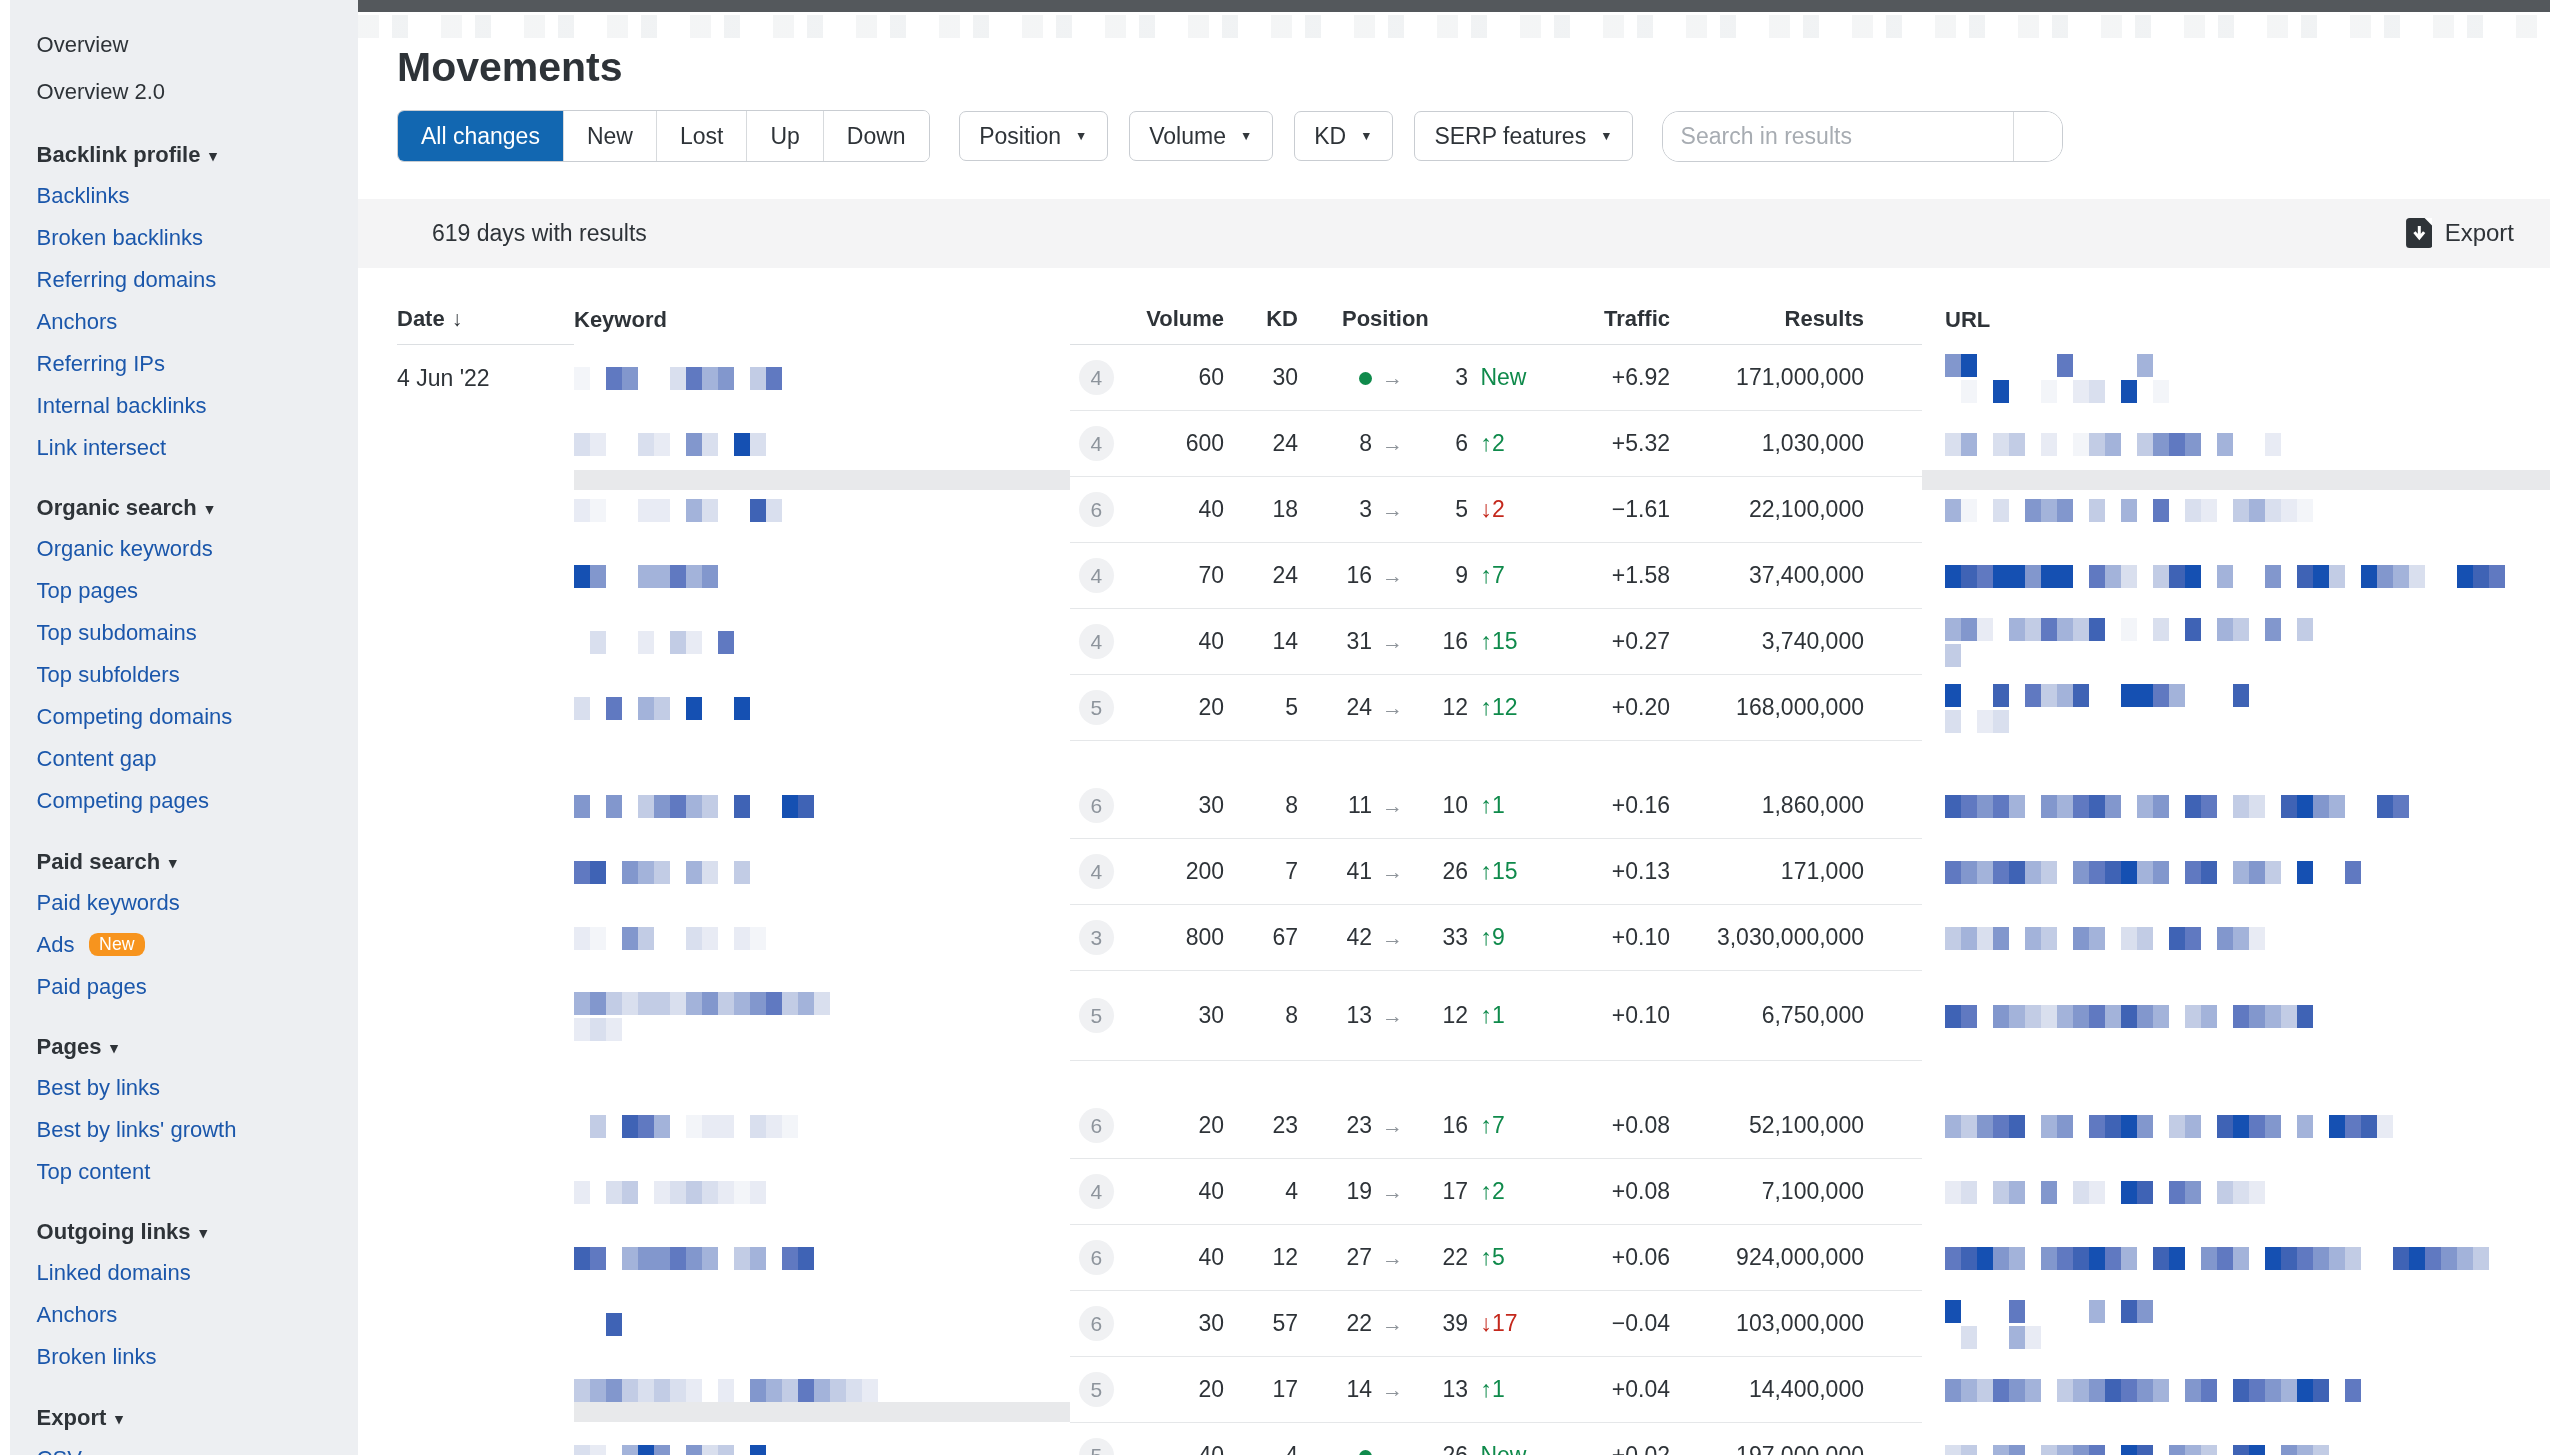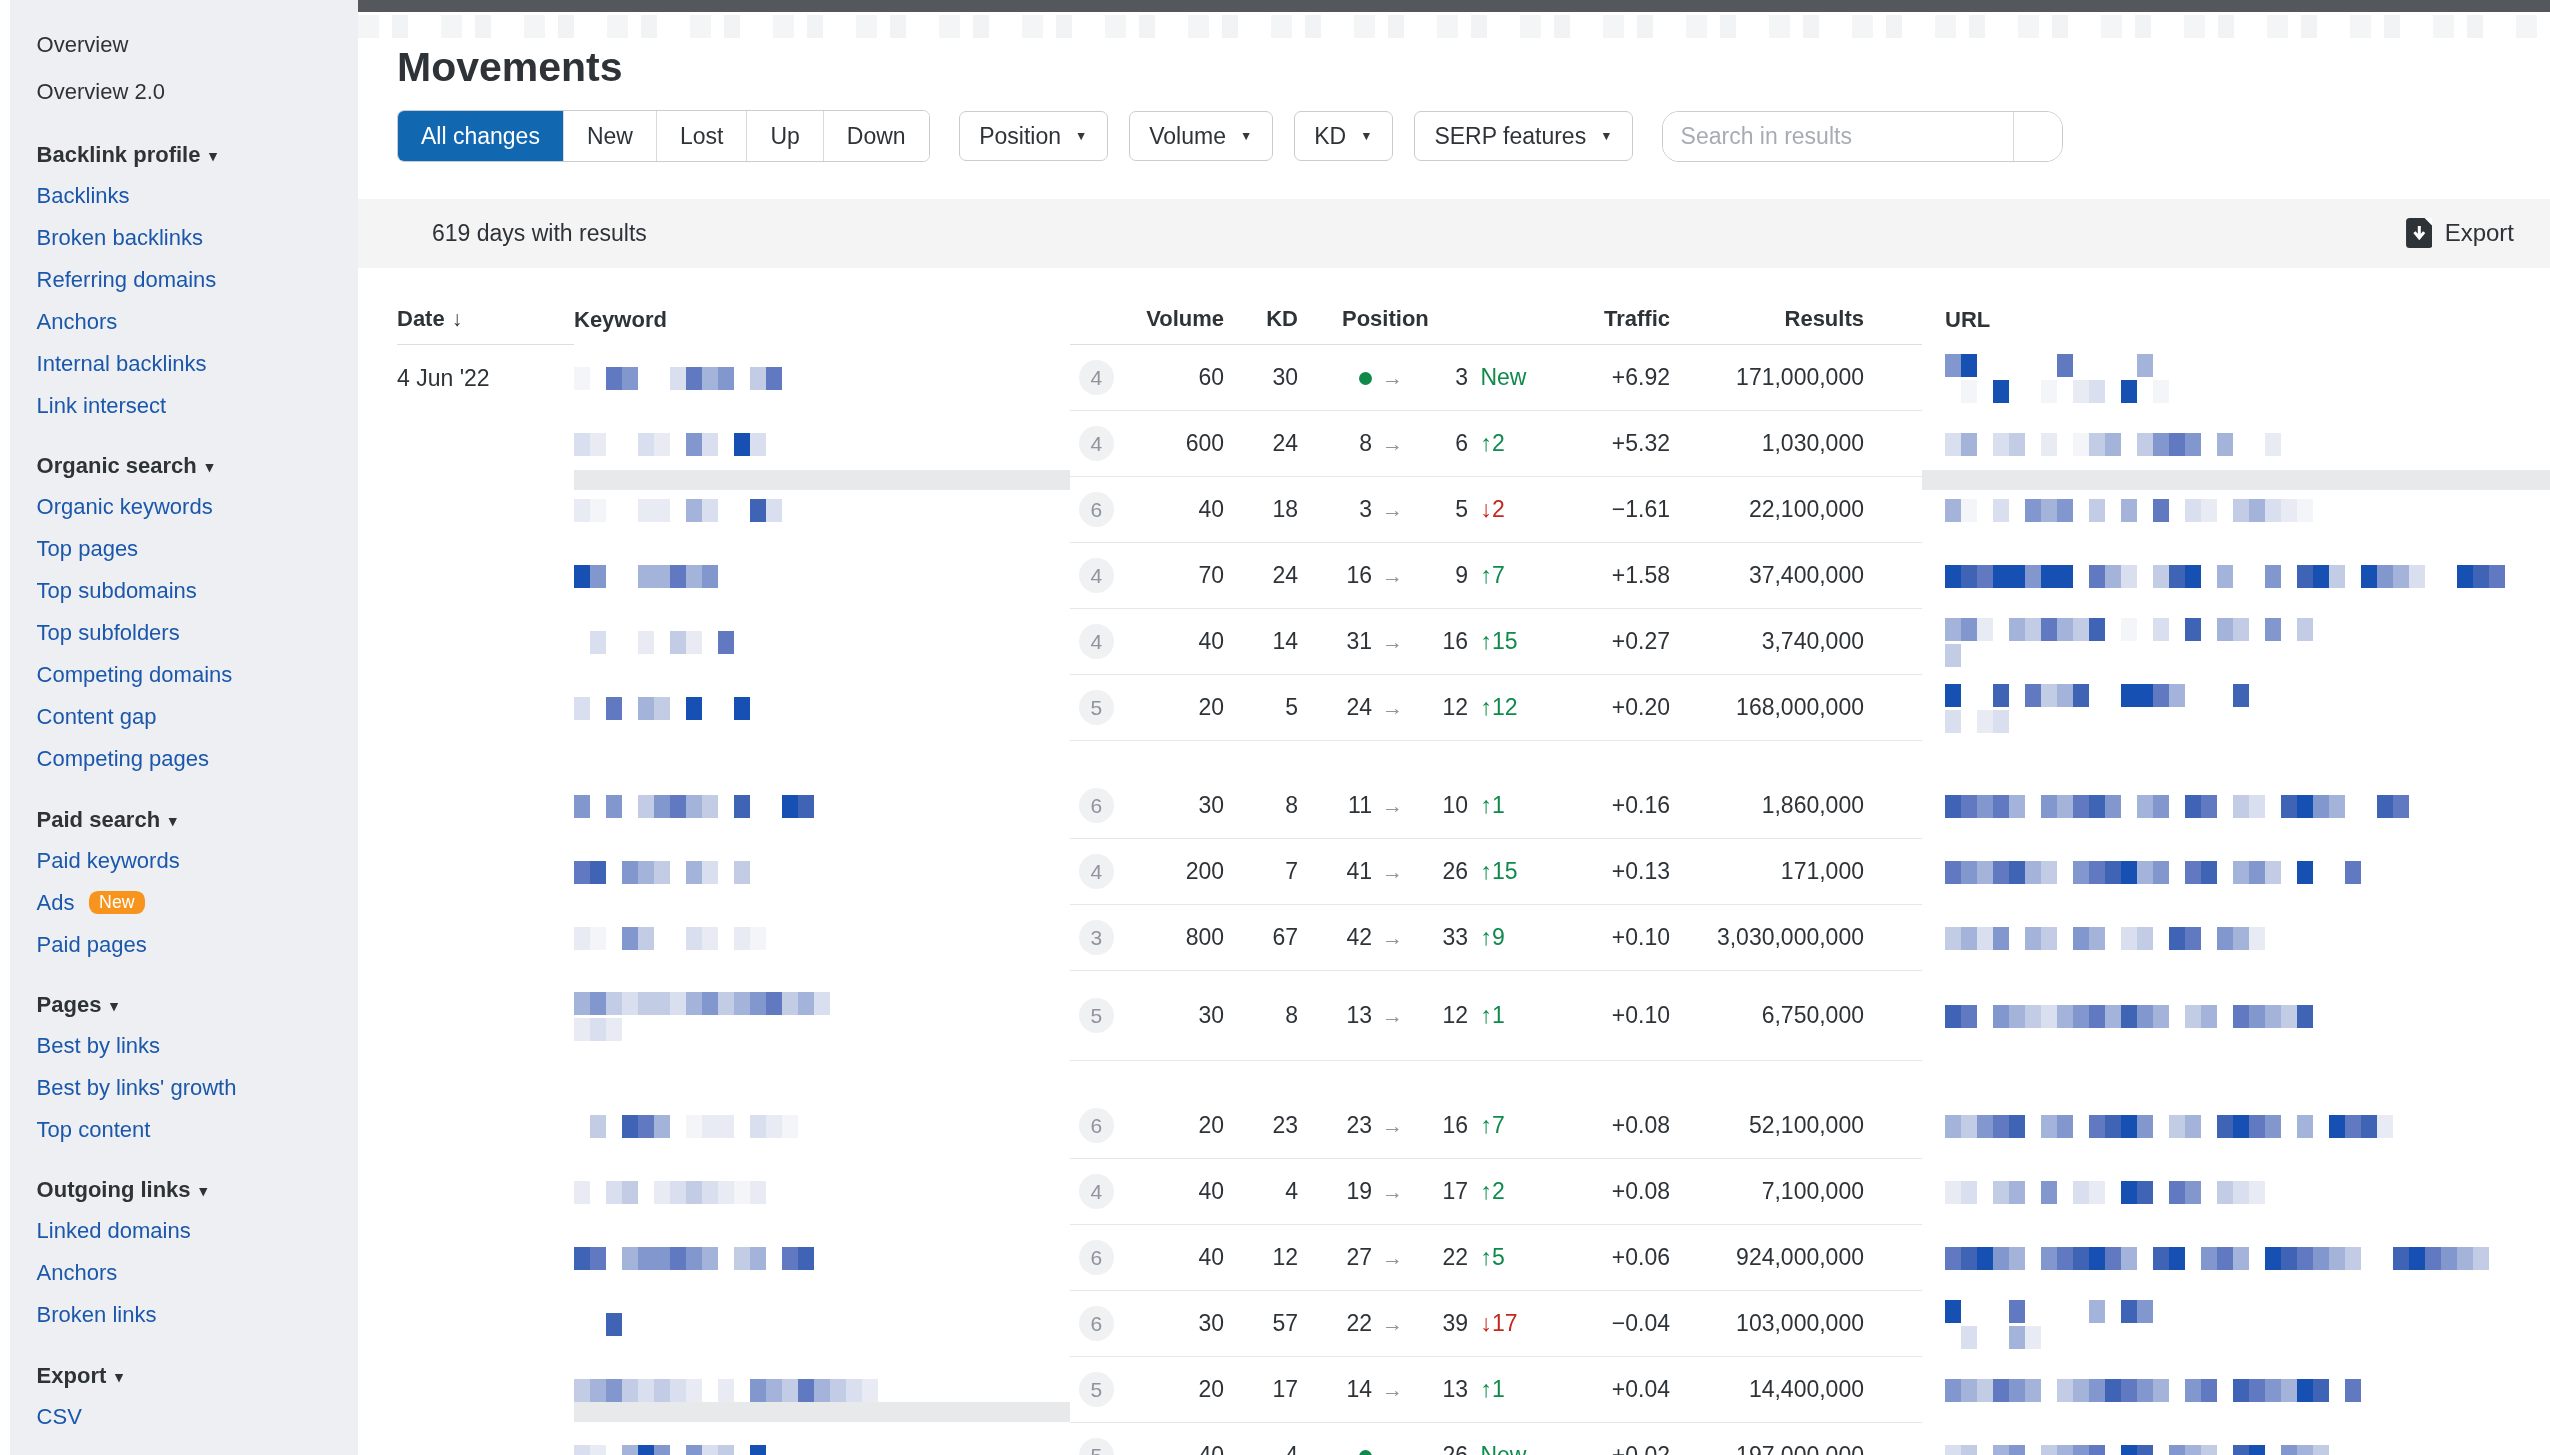--- a/index.html
+++ b/index.html
@@ -137,20 +137,23 @@
         <div class="side-link">
           <span>Broken backlinks</span>
         </div>
         <div class="side-link">
           <span>Referring domains</span>
         </div>
         <div class="side-link">
           <span>Anchors</span>
         </div>
         <div class="side-link">
+          <span>Referring IPs</span>
+        </div>
+        <div class="side-link">
           <span>Internal backlinks</span>
         </div>
         <div class="side-link">
           <span>Link intersect</span>
         </div>
       </div>
       <div class="side-group">
         <div class="side-header">
           <span>Organic search</span>
           <span class="side-caret">▾</span>

